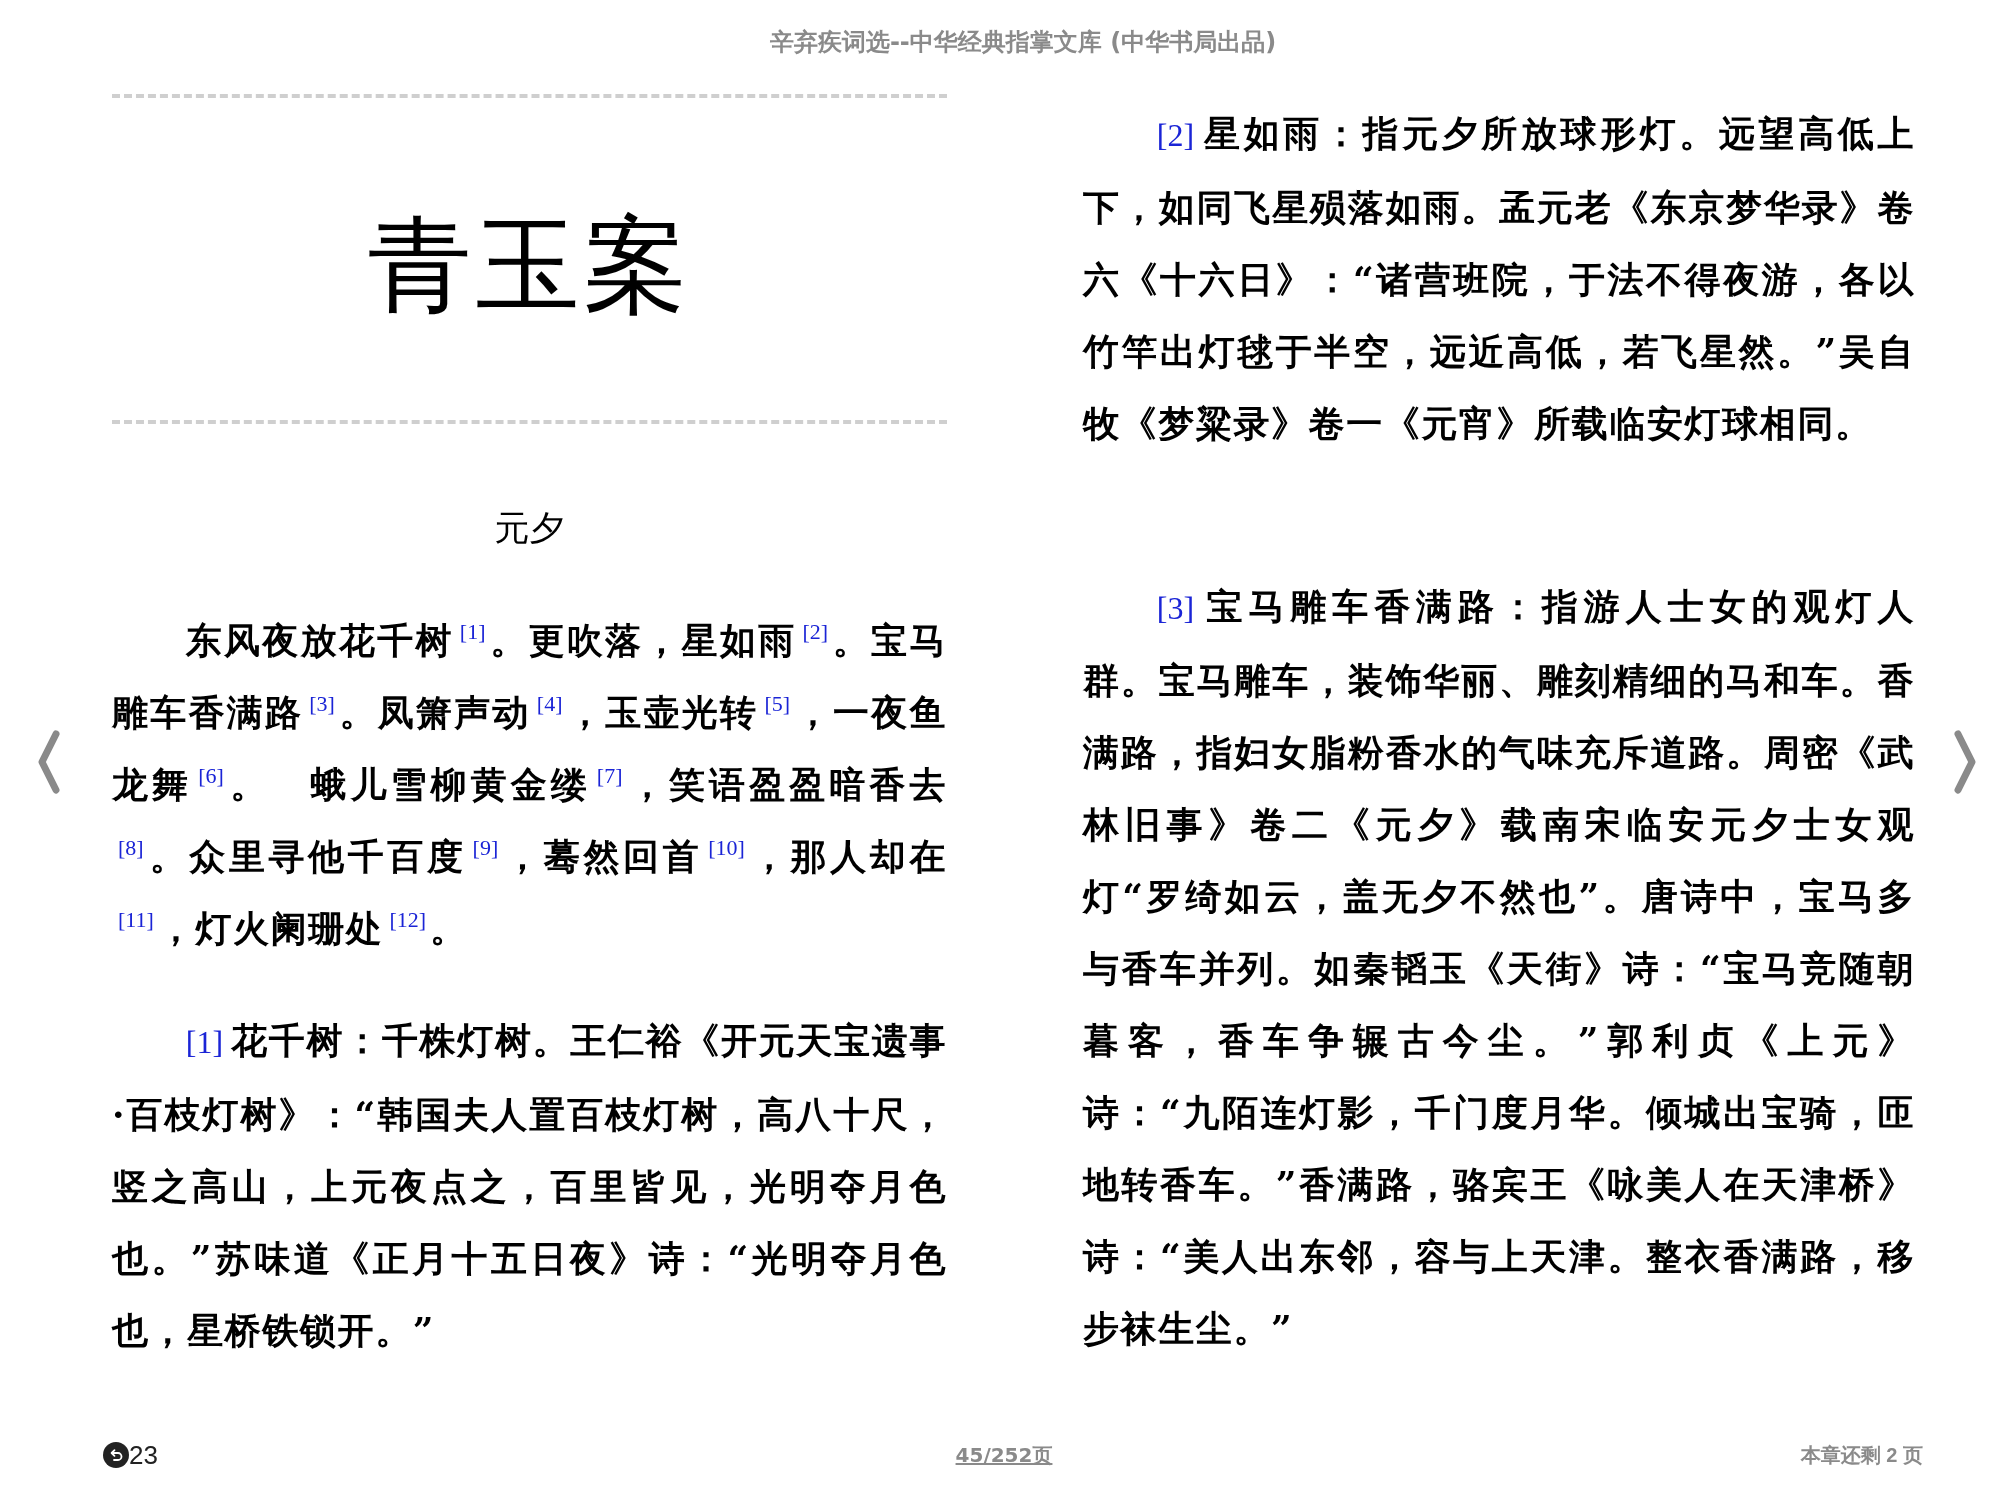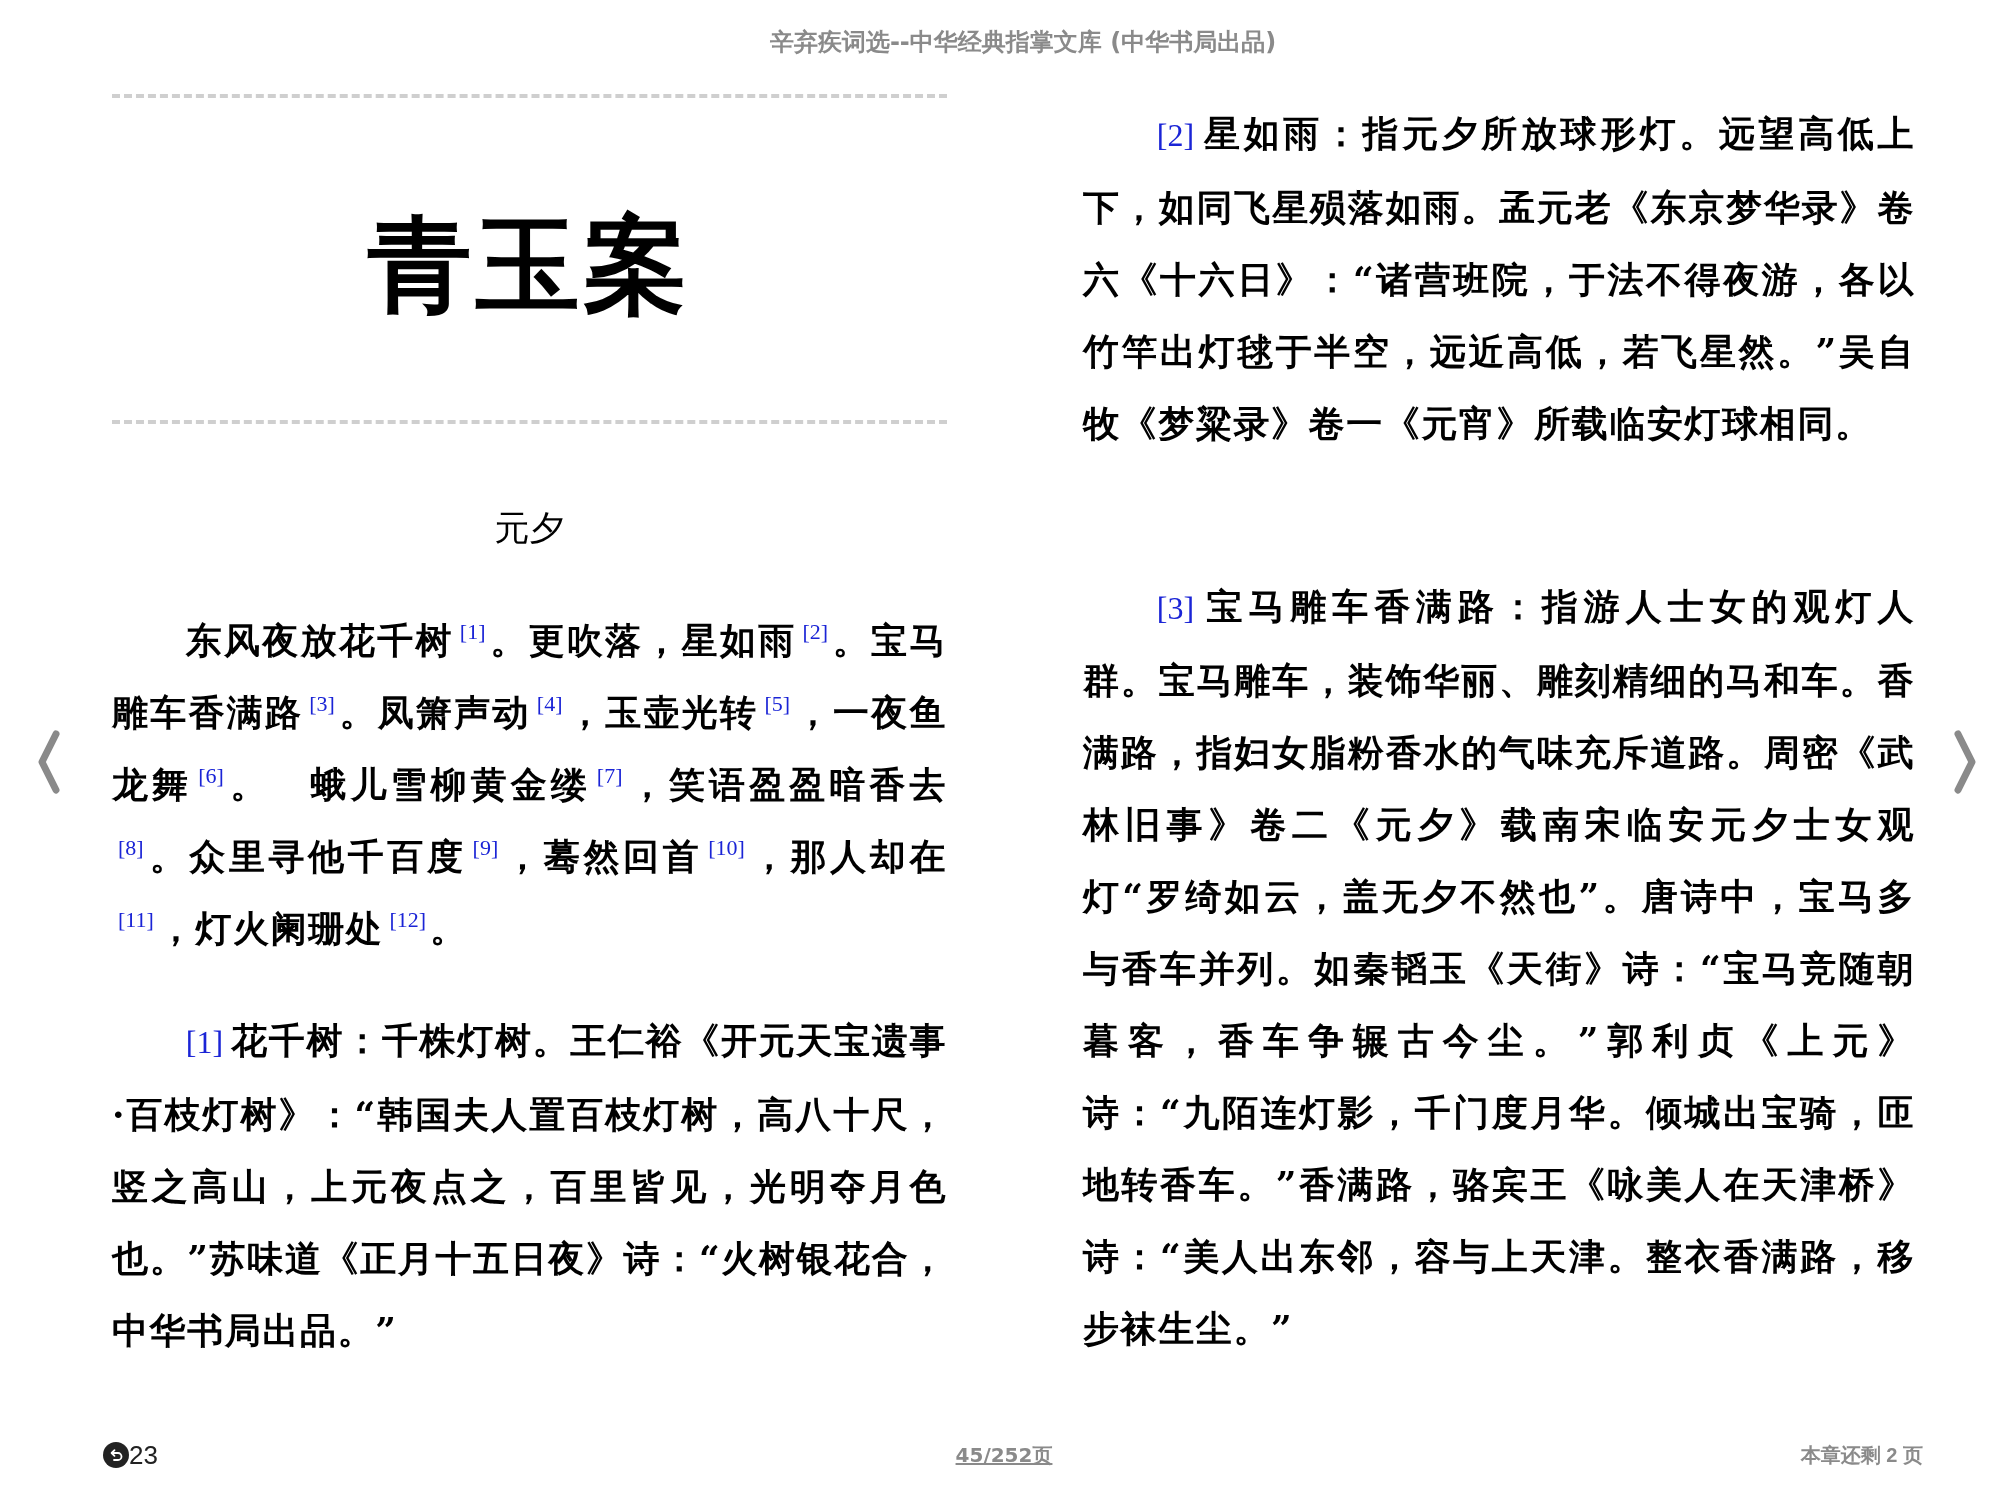--- a/index.html
+++ b/index.html
@@ -15,21 +15,21 @@
     }
     .page { position: absolute; top: 0; }
     .page-left { left: 112px; width: 835px; }
     .page-right { left: 1083px; width: 832px; }
     .dash-line {
       position: absolute; left: 0; width: 835px; height: 0;
       border-top: 4px dashed #cfcfcf;
     }
     .chapter-title {
       position: absolute; left: 0; width: 835px; top: 205px; text-align: center;
-      font-size: 104px; font-weight: bold; line-height: 120px; letter-spacing: 4px;
+      font-size: 104px; font-weight: normal; line-height: 120px; letter-spacing: 4px;
     }
     .subtitle {
       position: absolute; left: 0; width: 835px; top: 503px; text-align: center;
       font-size: 35px; line-height: 50px;
     }
     .para {
       position: absolute; left: 0; width: 835px; margin: 0;
       font-size: 36px; line-height: 72px; font-weight: bold;
       text-align: justify; text-indent: 2.05em; letter-spacing: 1.6px;
     }
@@ -80,21 +80,21 @@
   <div class="dash-line" style="top:94px;"></div>
   <div class="chapter-title">青玉案</div>
   <div class="dash-line" style="top:420px;"></div>
   <div class="subtitle">元夕</div>
 
   <p class="para" style="top:604px;">
     <span>东风夜放花千树</span><sup class="fn">[1]</sup><span>。更吹落，星如雨</span><sup class="fn">[2]</sup><span>。宝马雕车香满路</span><sup class="fn">[3]</sup><span>。凤箫声动</span><sup class="fn">[4]</sup><span>，玉壶光转</span><sup class="fn">[5]</sup><span>，一夜鱼龙舞</span><sup class="fn">[6]</sup><span>。　蛾儿雪柳黄金缕</span><sup class="fn">[7]</sup><span>，笑语盈盈暗香去</span><sup class="fn">[8]</sup><span>。众里寻他千百度</span><sup class="fn">[9]</sup><span>，蓦然回首</span><sup class="fn">[10]</sup><span>，那人却在</span><sup class="fn">[11]</sup><span>，灯火阑珊处</span><sup class="fn">[12]</sup><span>。</span>
   </p>
 
   <p class="para" style="top:1004px;">
-    <span class="fn-lead">[1]</span><span>花千树：千株灯树。王仁裕《开元天宝遗事·百枝灯树》：“韩国夫人置百枝灯树，高八十尺，竖之高山，上元夜点之，百里皆见，光明夺月色也。”苏味道《正月十五日夜》诗：“火树银花合，中华书局出品。”</span>
+    <span class="fn-lead">[1]</span><span>花千树：千株灯树。王仁裕《开元天宝遗事·百枝灯树》：“韩国夫人置百枝灯树，高八十尺，竖之高山，上元夜点之，百里皆见，光明夺月色也。”苏味道《正月十五日夜》诗：“光明夺月色也，星桥铁锁开。”</span>
   </p>
 </div>
 
 <div class="page page-right">
   <p class="para" style="top:97px;">
     <span class="fn-lead">[2]</span><span>星如雨：指元夕所放球形灯。远望高低上下，如同飞星殒落如雨。孟元老《东京梦华录》卷六《十六日》：“诸营班院，于法不得夜游，各以竹竿出灯毬于半空，远近高低，若飞星然。”吴自牧《梦粱录》卷一《元宵》所载临安灯球相同。</span>
   </p>
   <p class="para" style="top:570px;">
     <span class="fn-lead">[3]</span><span>宝马雕车香满路：指游人士女的观灯人群。宝马雕车，装饰华丽、雕刻精细的马和车。香满路，指妇女脂粉香水的气味充斥道路。周密《武林旧事》卷二《元夕》载南宋临安元夕士女观灯“罗绮如云，盖无夕不然也”。唐诗中，宝马多与香车并列。如秦韬玉《天街》诗：“宝马竞随朝暮客，香车争辗古今尘。”郭利贞《上元》诗：“九陌连灯影，千门度月华。倾城出宝骑，匝地转香车。”香满路，骆宾王《咏美人在天津桥》诗：“美人出东邻，容与上天津。整衣香满路，移步袜生尘。”</span>
   </p>

